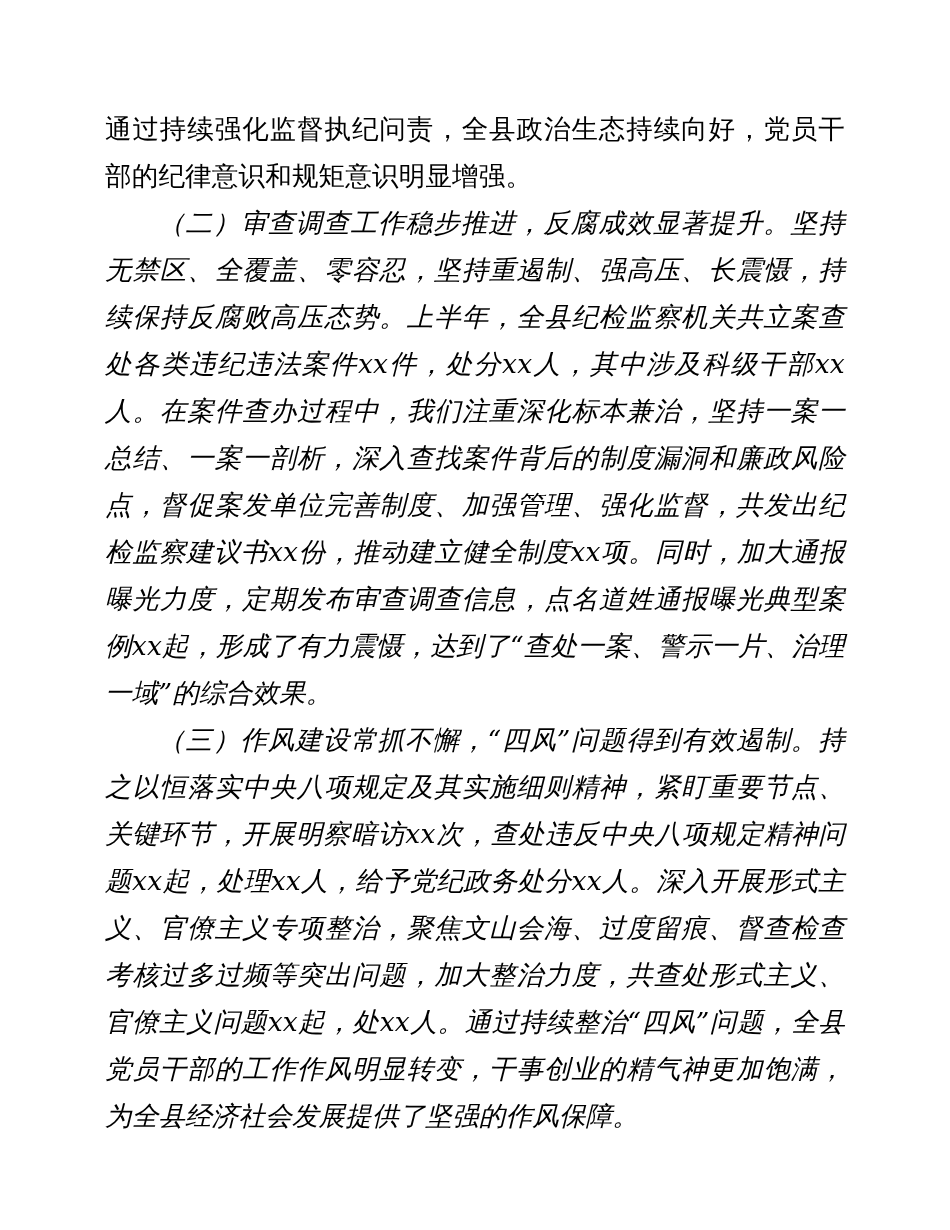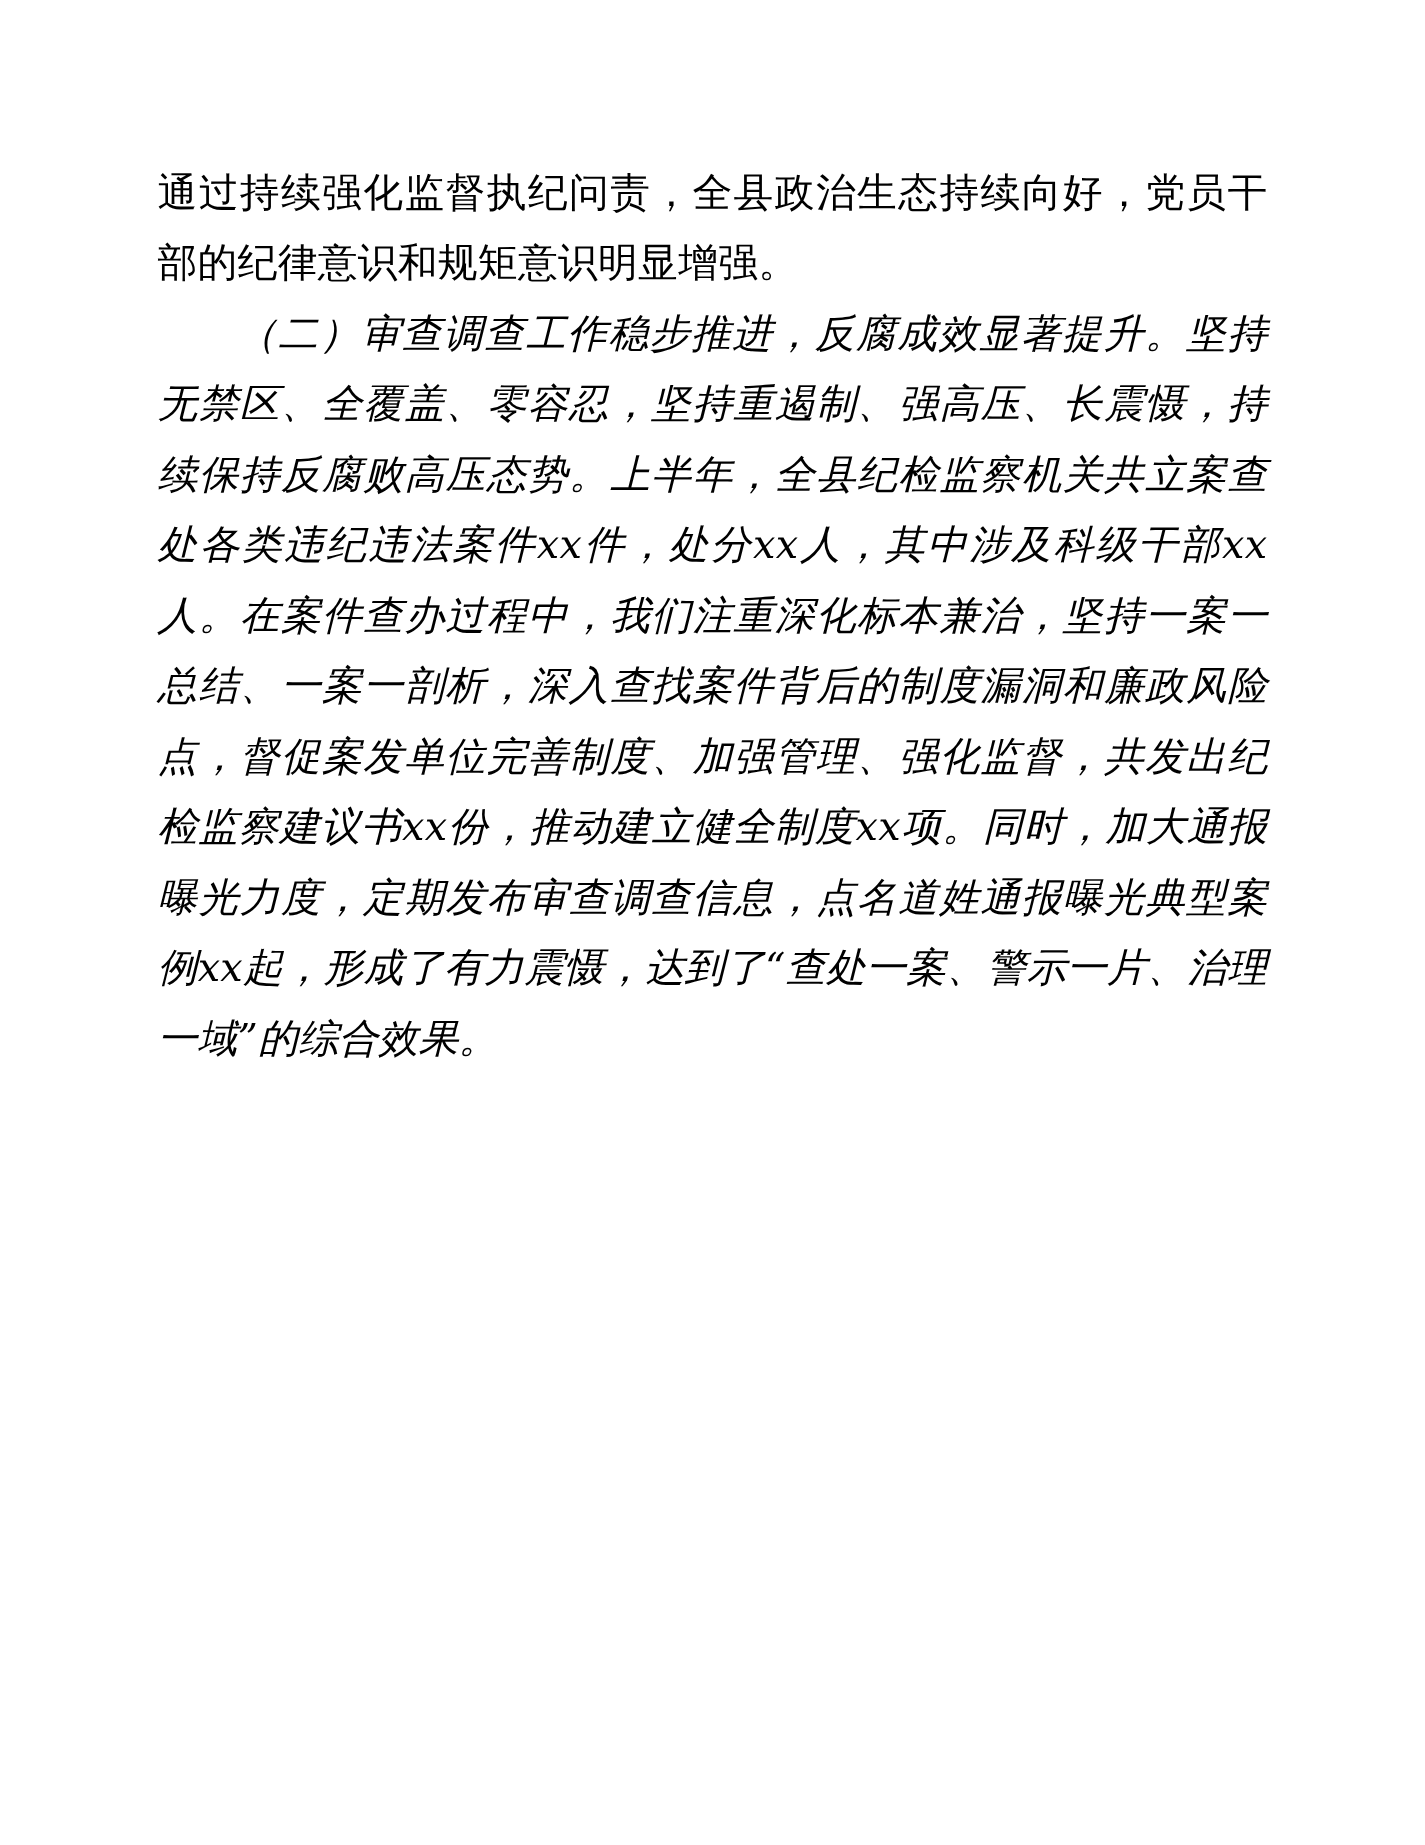--- a/index.html
+++ b/index.html
@@ -41,14 +41,15 @@
     margin-top: 0px;
   }
 </style>
 </head>
 <body>
 
 <div class="page">
   <div class="doc-body">
     <p class="para">通过持续强化监督执纪问责，全县政治生态持续向好，党员干部的纪律意识和规矩意识明显增强。</p>
     <p class="para indent">（二）审查调查工作稳步推进，反腐成效显著提升。坚持无禁区、全覆盖、零容忍，坚持重遏制、强高压、长震慑，持续保持反腐败高压态势。上半年，全县纪检监察机关共立案查处各类违纪违法案件xx件，处分xx人，其中涉及科级干部xx人。在案件查办过程中，我们注重深化标本兼治，坚持一案一总结、一案一剖析，深入查找案件背后的制度漏洞和廉政风险点，督促案发单位完善制度、加强管理、强化监督，共发出纪检监察建议书xx份，推动建立健全制度xx项。同时，加大通报曝光力度，定期发布审查调查信息，点名道姓通报曝光典型案例xx起，形成了有力震慑，达到了“查处一案、警示一片、治理一域”的综合效果。</p>
+    <p class="para indent">（三）作风建设常抓不懈，“四风”问题得到有效遏制。持之以恒落实中央八项规定及其实施细则精神，紧盯重要节点、关键环节，开展明察暗访xx次，查处违反中央八项规定精神问题xx起，处理xx人，给予党纪政务处分xx人。深入开展形式主义、官僚主义专项整治，聚焦文山会海、过度留痕、督查检查考核过多过频等突出问题，加大整治力度，共查处形式主义、官僚主义问题xx起，处xx人。通过持续整治“四风”问题，全县党员干部的工作作风明显转变，干事创业的精气神更加饱满，为全县经济社会发展提供了坚强的作风保障。</p>
   </div>
 </div>
 
 </body></html>

